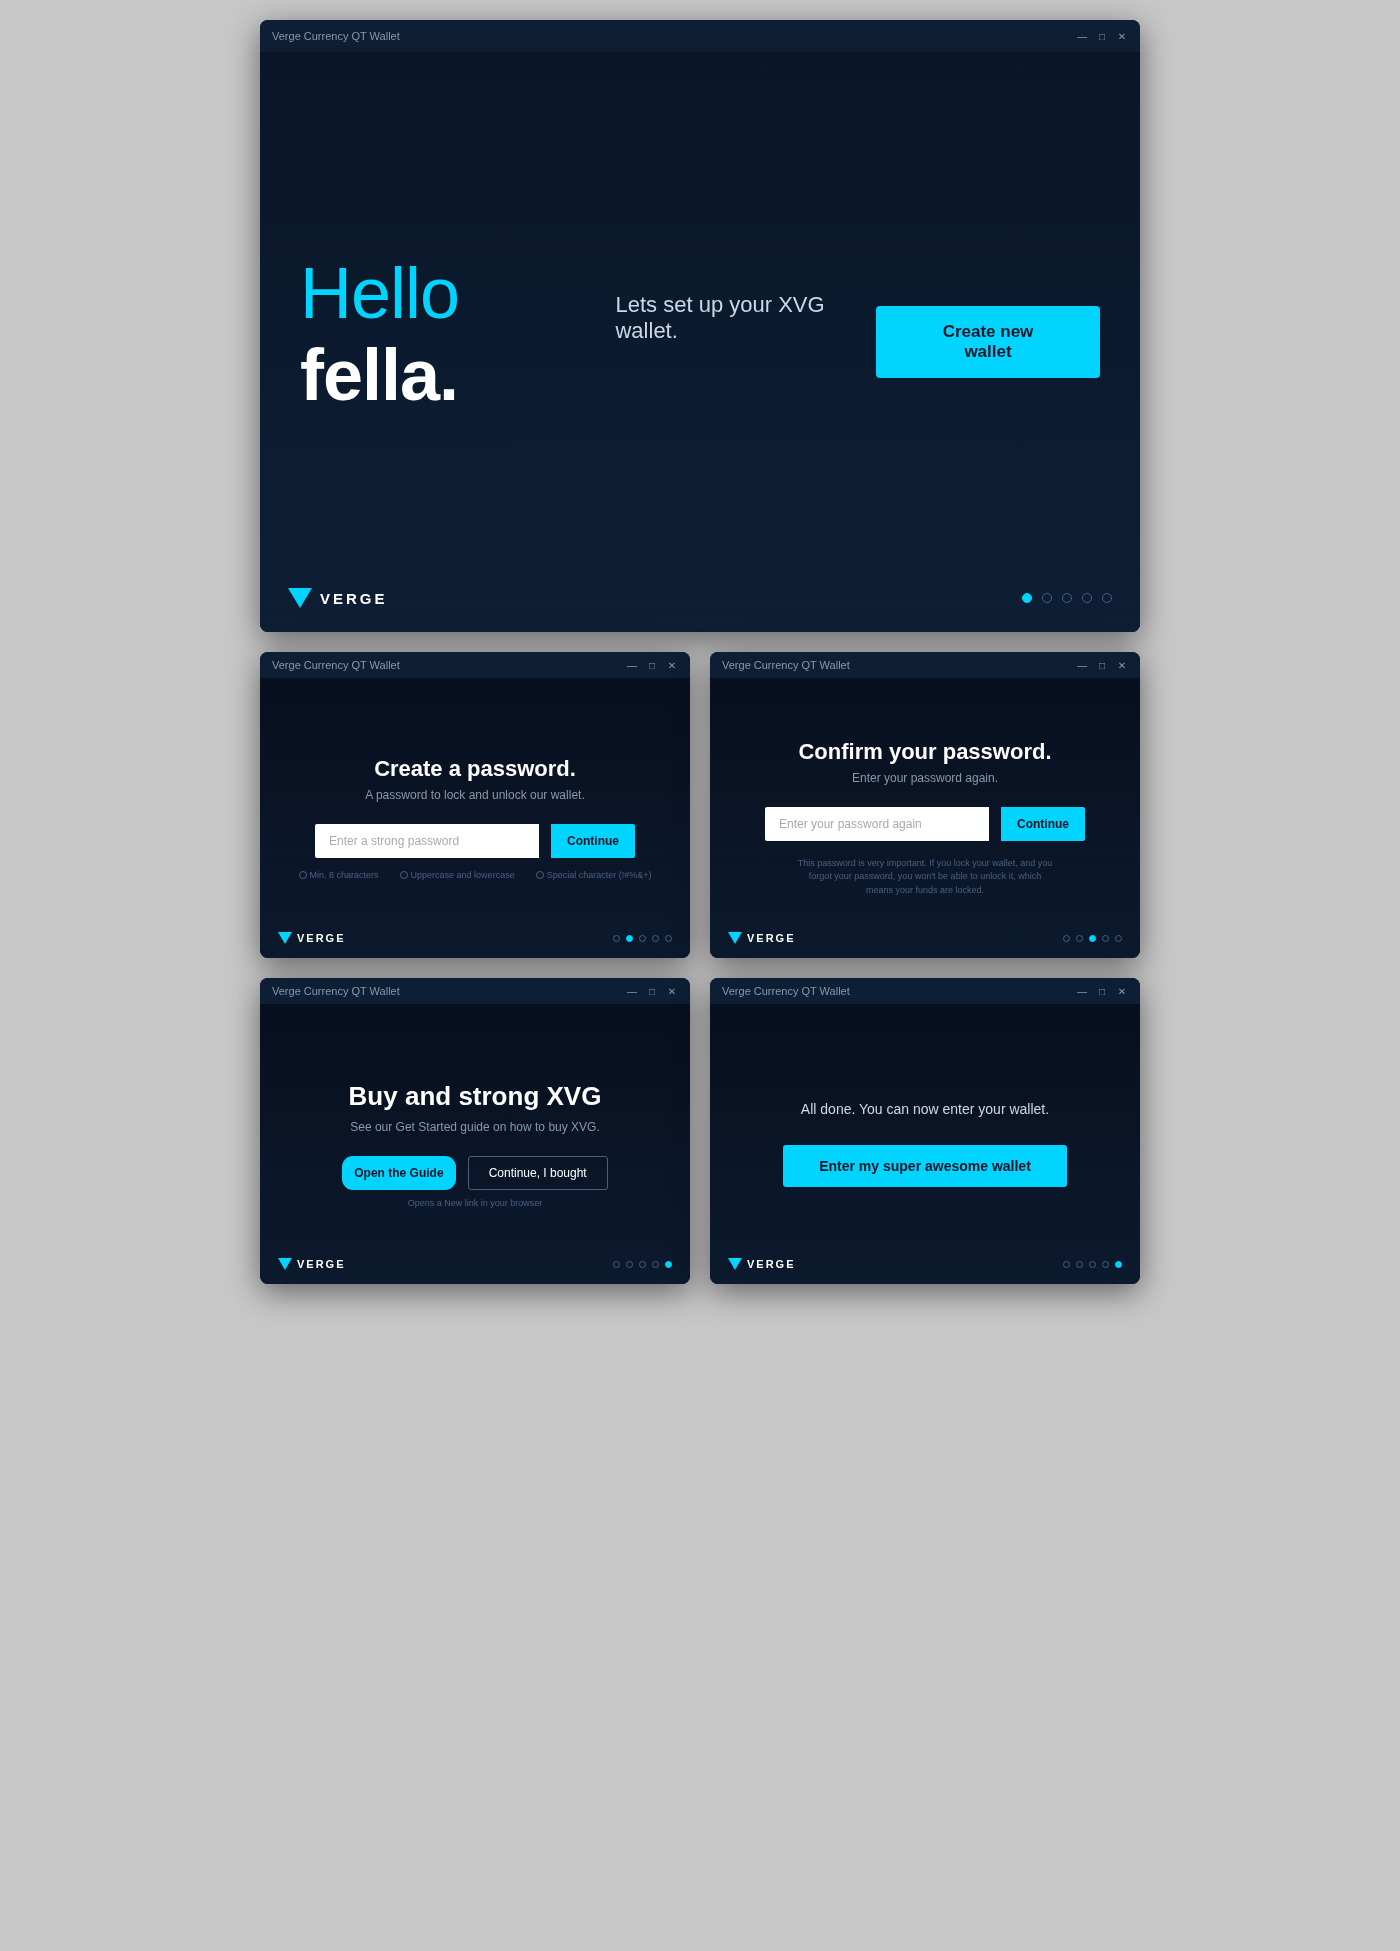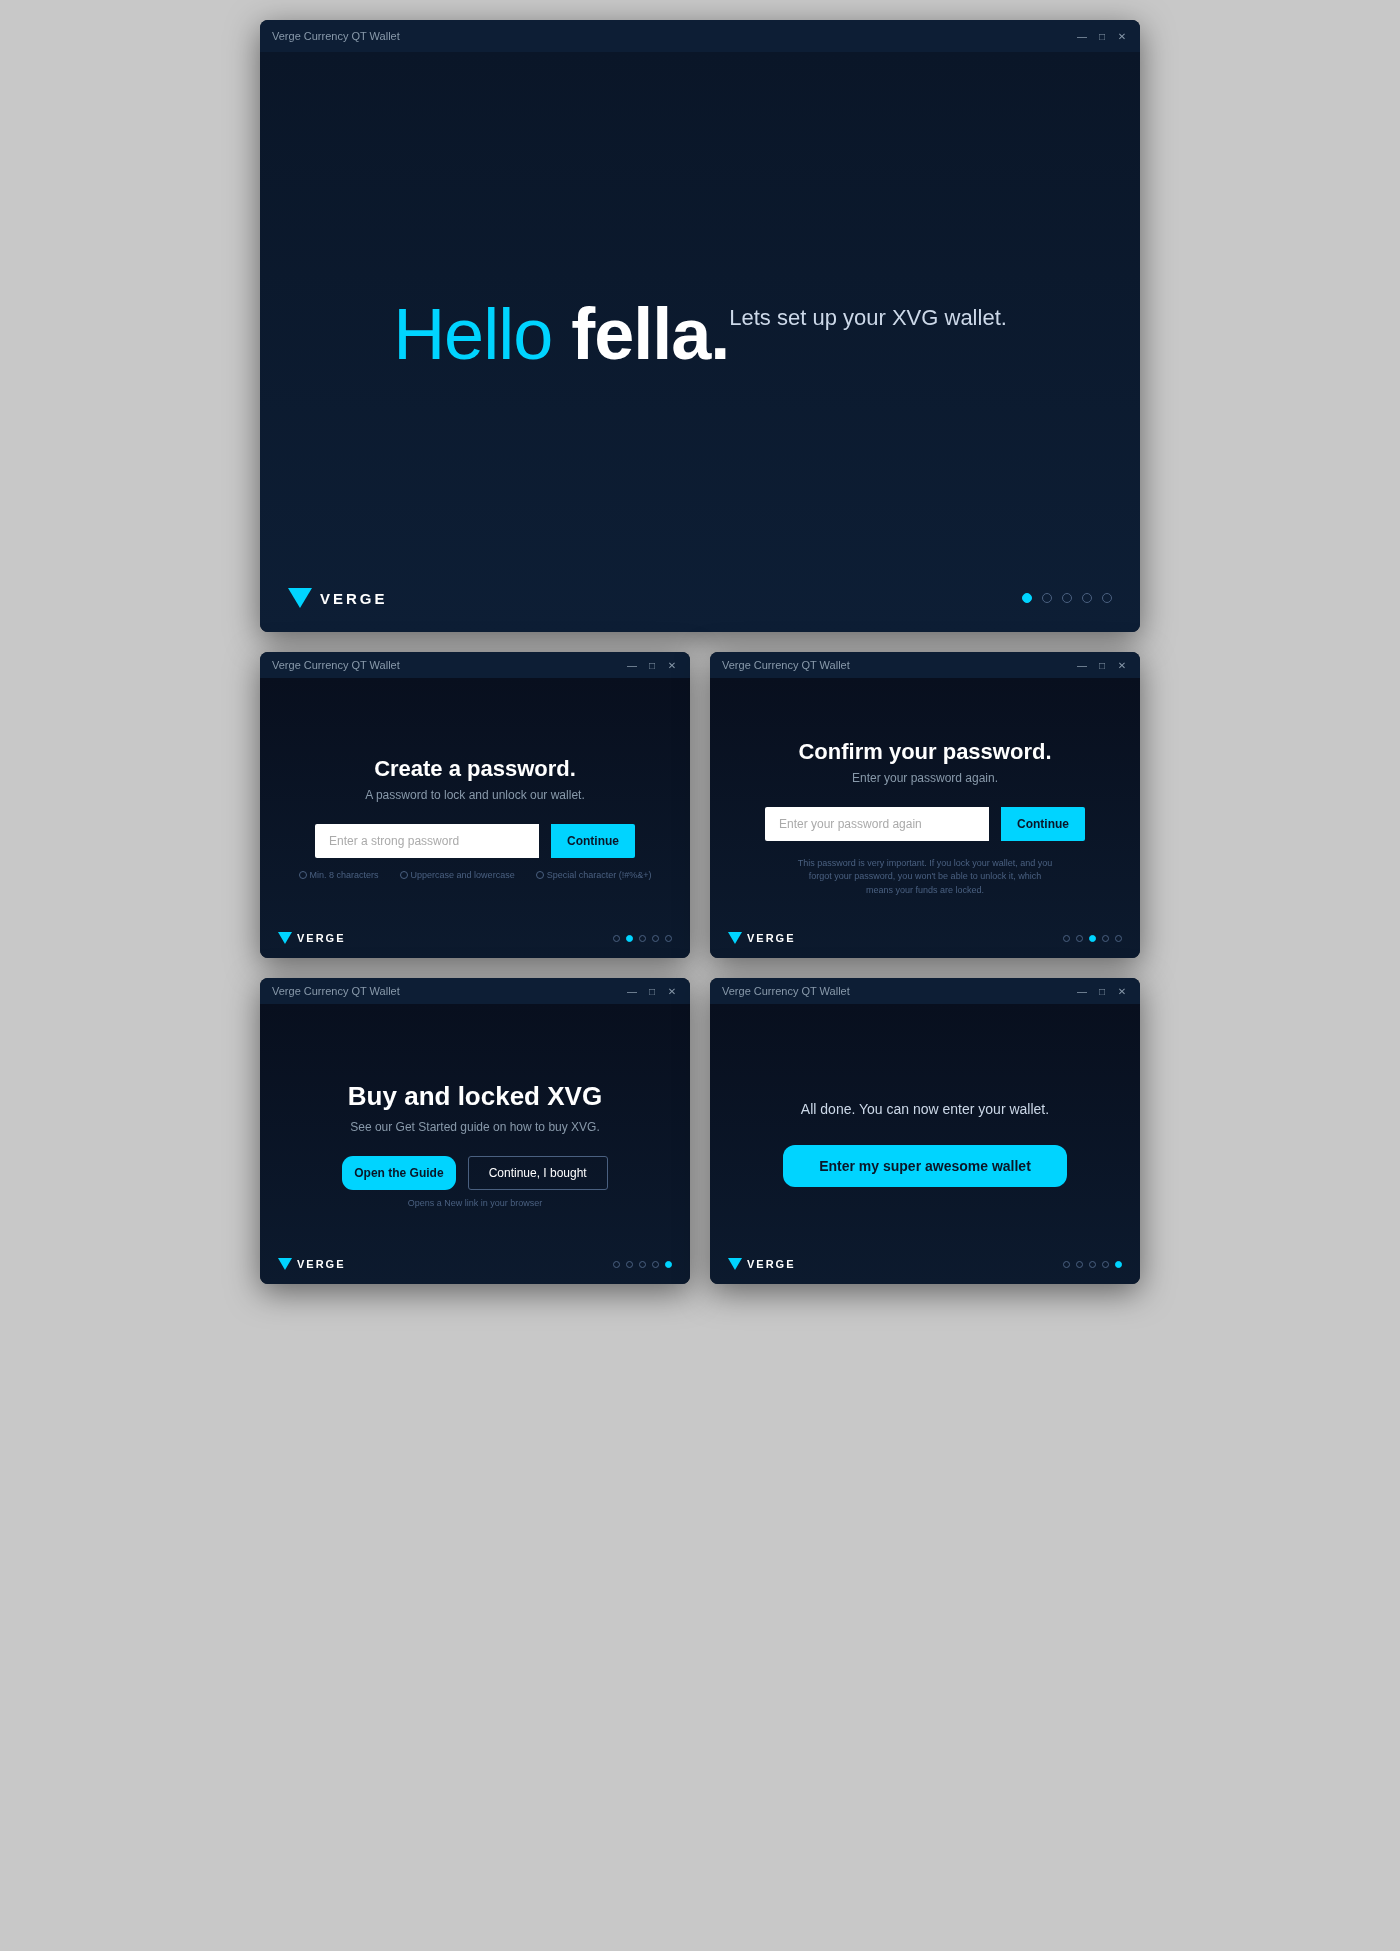--- a/index.html
+++ b/index.html
@@ -360,21 +360,21 @@
       text-align: center;
     }
 
     .btn-enter {
       background: #00d4ff;
       color: #0a1628;
       border: none;
       padding: 13px 36px;
       font-size: 14px;
       font-weight: 600;
-      border-radius: 12px;
+      border-radius: 3px;
       cursor: pointer;
       min-width: 240px;
     }
 
     .small-footer {
       position: absolute;
       bottom: 14px;
       left: 18px;
       right: 18px;
       display: flex;
@@ -433,20 +433,21 @@
       <button class="tb-btn">□</button>
       <button class="tb-btn">✕</button>
     </div>
   </div>
   <div class="main-window window-content">
     <h1 class="hello-title">
       <span class="cyan">Hello </span><span class="bold">fella.</span>
     </h1>
     <p class="subtitle">Lets set up your XVG wallet.</p>
     <div class="button-row">
+      <button class="btn-primary">Create new wallet</button>
     </div>
     <div class="window-footer">
       <div class="verge-logo">
         <div class="verge-logo-triangle"></div>
         <span class="verge-logo-text">VERGE</span>
       </div>
       <div class="dots">
         <div class="dot active"></div>
         <div class="dot"></div>
         <div class="dot"></div>
@@ -545,21 +546,21 @@
   <div class="window small-window">
     <div class="title-bar">
       <span class="title-bar-title">Verge Currency QT Wallet</span>
       <div class="title-bar-controls">
         <button class="tb-btn">—</button>
         <button class="tb-btn">□</button>
         <button class="tb-btn">✕</button>
       </div>
     </div>
     <div class="small-window-content">
-      <h2 class="buy-title">Buy and locked XVG</h2>
+      <h2 class="buy-title">Buy and strong XVG</h2>
       <p class="buy-subtitle">See our Get Started guide on how to buy XVG.</p>
       <div class="btn-row-small">
         <button class="btn-cyan-small">Open the Guide</button>
         <button class="btn-outline-small">Continue, I bought</button>
       </div>
       <p class="opens-link-hint">Opens a New link in your browser</p>
       <div class="small-footer">
         <div class="small-verge-logo">
           <div class="small-verge-triangle"></div>
           <span class="small-verge-text">VERGE</span>

